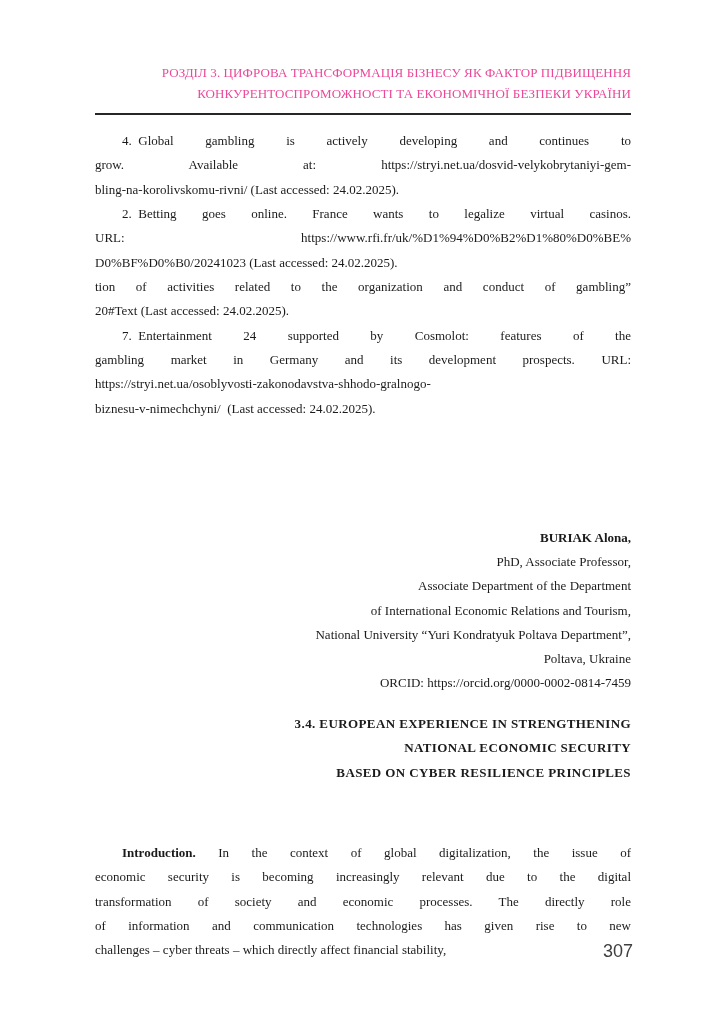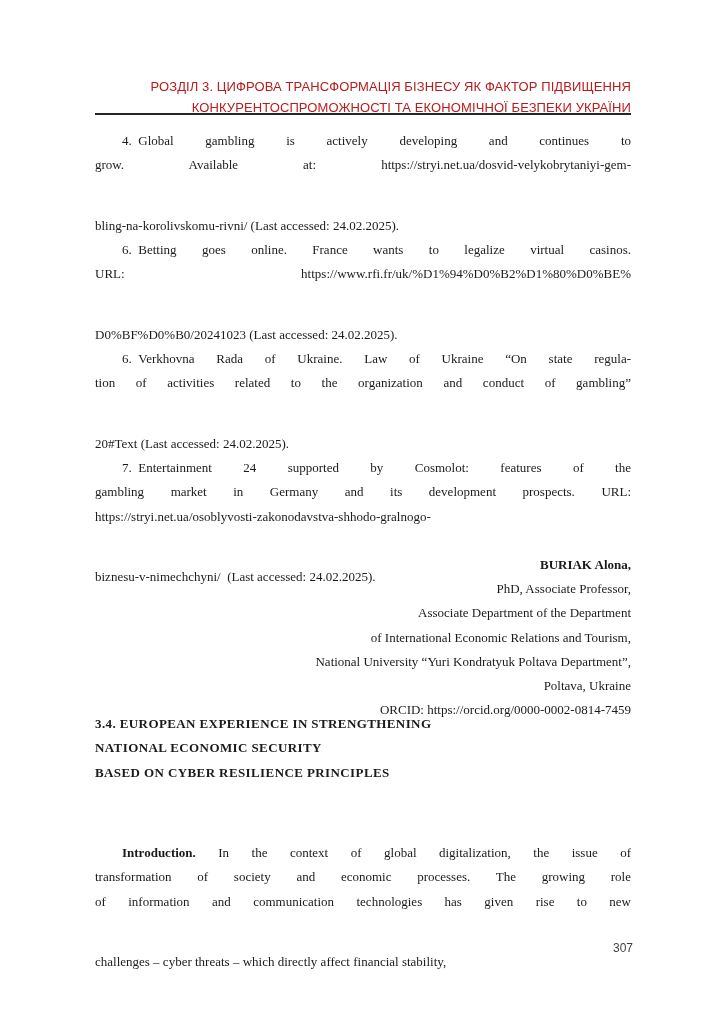--- a/index.html
+++ b/index.html
@@ -13,26 +13,25 @@
     color: #1b1b1b;
     overflow: hidden;
   }
   
   .chapter-header {
     position: absolute;
     left: 95px;
     right: 91px;
     top: 62px;
     text-align: right;
-    font-family: Liberation Sans, sans-serif;
+    font-family: Liberation Serif, serif;
     font-size: 13px;
     line-height: 21px;
     letter-spacing: 0.1px;
-    color: #b91c1c;
-    margin-top: 14px;
+    color: #ec4899;
   }
   .header-rule {
     position: absolute;
     left: 95px;
     right: 91px;
     top: 113px;
     height: 2px;
     background: #262626;
   }
   
@@ -44,48 +43,48 @@
     line-height: 24.35px;
   }
   .references { top: 129px; }
   .line {
     text-align: justify;
     text-align-last: justify;
     overflow: hidden;
     white-space: nowrap;
   }
   .line.first { text-indent: 27px; }
-  .line.last { text-align-last: left; white-space: normal; margin-top: 36px; }
+  .line.last { text-align-last: left; white-space: normal; }
   
   .author-block {
-    top: 553px;
+    top: 526px;
     text-align: right;
     line-height: 24.2px;
   }
   .author-name { font-weight: bold; }
   
   .section-title {
     top: 712px;
-    text-align: left;
+    text-align: right;
     font-weight: bold;
     letter-spacing: 0.4px;
     line-height: 24.3px;
   }
   
   .introduction { top: 841px; }
   .intro-lead { font-weight: bold; }
   
   .page-number {
     position: absolute;
     left: 95px;
     right: 89px;
     top: 941px;
     text-align: right;
     font-family: "Liberation Sans", sans-serif;
-    font-size: 12px;
+    font-size: 18px;
     color: #3f3f3f;
   }
 </style>
 </head>
 <body>
 
 <div class="page">
 
   <div class="chapter-header">
     <div>РОЗДІЛ 3. ЦИФРОВА ТРАНСФОРМАЦІЯ БІЗНЕСУ ЯК ФАКТОР ПІДВИЩЕННЯ</div>
@@ -93,26 +92,25 @@
   </div>
   <div class="header-rule"></div>
 
   <div class="textblock references">
     <div>
       <div class="line first">4. Global gambling is actively developing and continues to</div>
       <div class="line">grow. Available at: https://stryi.net.ua/dosvid-velykobrytaniyi-gem-</div>
       <div class="line last">bling-na-korolivskomu-rivni/ (Last accessed: 24.02.2025).</div>
     </div>
     <div>
-      <div class="line first">6. Betting goes online. France wants to legalize virtual casinos.</div>
+      <div class="line first">2. Betting goes online. France wants to legalize virtual casinos.</div>
       <div class="line">URL: https://www.rfi.fr/uk/%D1%94%D0%B2%D1%80%D0%BE%</div>
       <div class="line last">D0%BF%D0%B0/20241023 (Last accessed: 24.02.2025).</div>
     </div>
     <div>
-      <div class="line first">6. Verkhovna Rada of Ukraine. Law of Ukraine “On state regula-</div>
       <div class="line">tion of activities related to the organization and conduct of gambling”</div>
       <div class="line last">20#Text (Last accessed: 24.02.2025).</div>
     </div>
     <div>
       <div class="line first">7. Entertainment 24 supported by Cosmolot: features of the</div>
       <div class="line">gambling market in Germany and its development prospects. URL:</div>
       <div class="line">https://stryi.net.ua/osoblyvosti-zakonodavstva-shhodo-gralnogo-</div>
       <div class="line last">biznesu-v-nimechchyni/ (Last accessed: 24.02.2025).</div>
     </div>
   </div>
@@ -128,20 +126,21 @@
   </div>
 
   <div class="textblock section-title">
     <div>3.4. EUROPEAN EXPERIENCE IN STRENGTHENING</div>
     <div>NATIONAL ECONOMIC SECURITY</div>
     <div>BASED ON CYBER RESILIENCE PRINCIPLES</div>
   </div>
 
   <div class="textblock introduction">
     <div class="line first"><span class="intro-lead">Introduction.</span><span> In the context of global digitalization, the issue of</span></div>
-    <div class="line">transformation of society and economic processes. The growing role</div>
+    <div class="line">economic security is becoming increasingly relevant due to the digital</div>
+    <div class="line">transformation of society and economic processes. The directly role</div>
     <div class="line">of information and communication technologies has given rise to new</div>
     <div class="line last">challenges – cyber threats – which directly affect financial stability,</div>
   </div>
 
   <div class="page-number">307</div>
 
 </div>
 
 </body></html>

